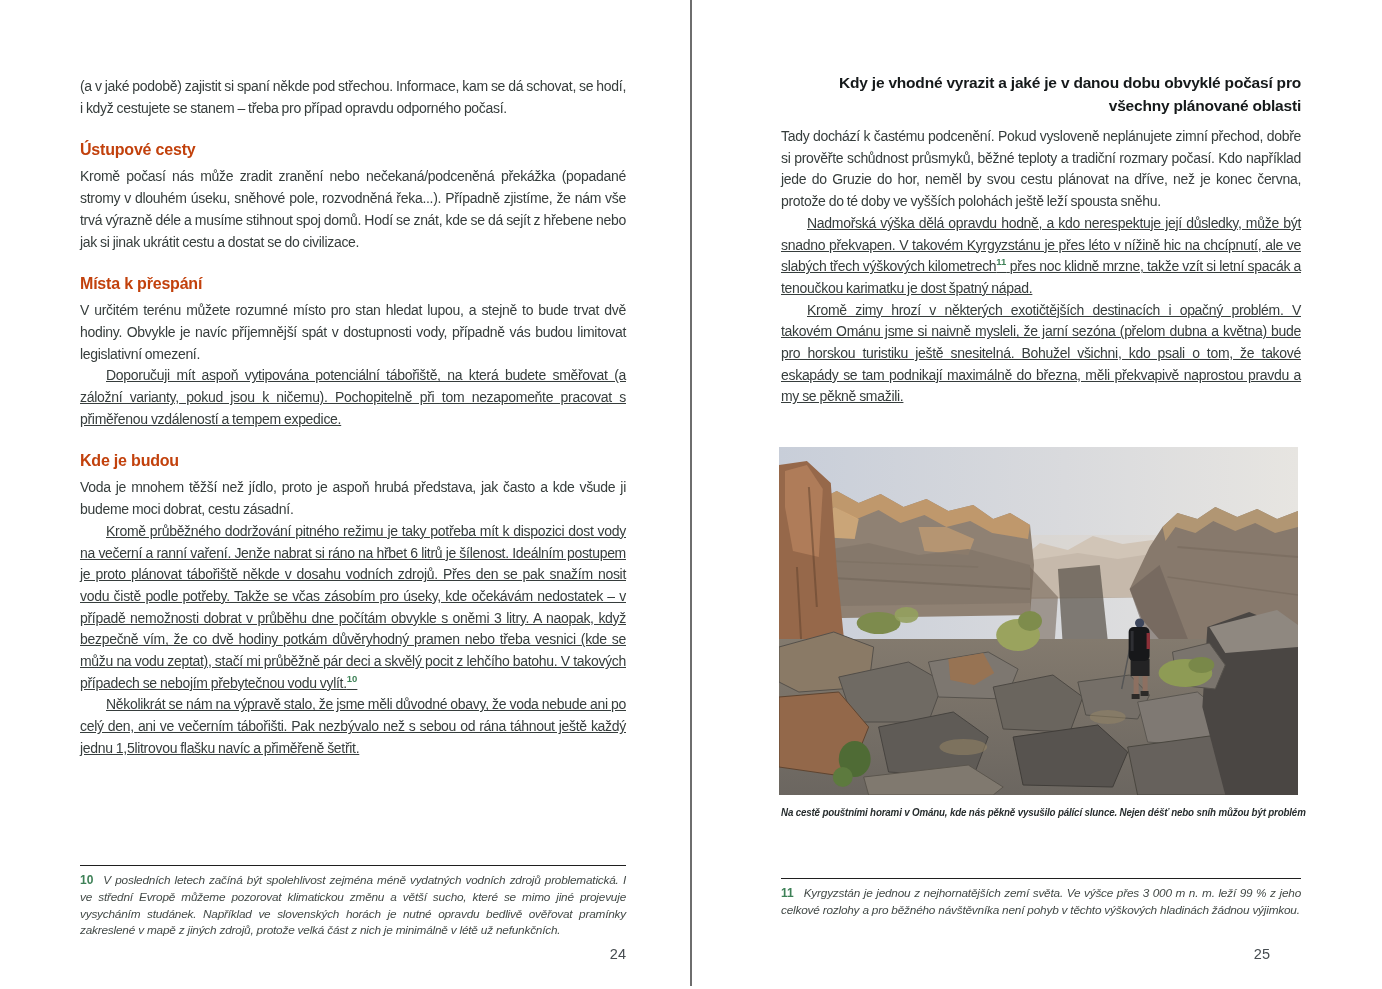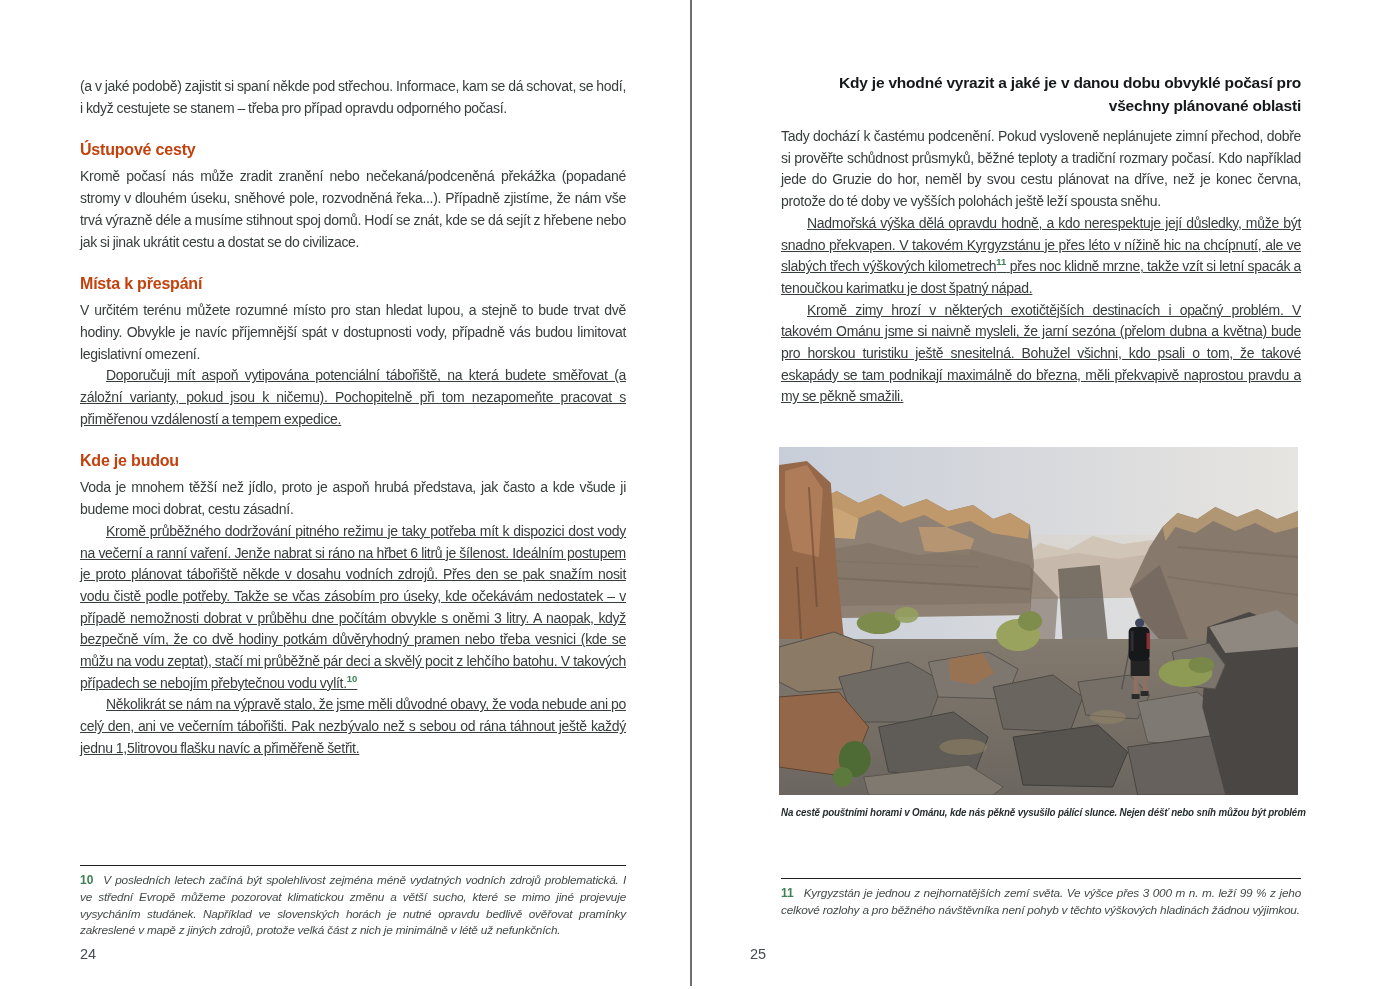--- a/index.html
+++ b/index.html
@@ -56,21 +56,21 @@
   .photo-frame svg{display:block;width:100%;height:100%;}
   .caption{
     position:absolute;left:781px;top:806px;width:520px;
     font-size:11.5px;font-weight:bold;font-style:italic;
     color:#272d2e;white-space:nowrap;
     transform:scaleX(0.85);transform-origin:left top;
     letter-spacing:-0.2px;
   }
   .page-number{
     position:absolute;top:946px;font-size:14.5px;color:#464c50;
-    text-align:left;letter-spacing:0;
+    text-align:right;letter-spacing:0;
   }
   .pn-left{left:80px;width:546px;}
   .pn-right{left:750px;width:520px;}
 </style>
 </head>
 <body>
 
 <div class="center-divider"></div>
 
 <div class="col col-left">

